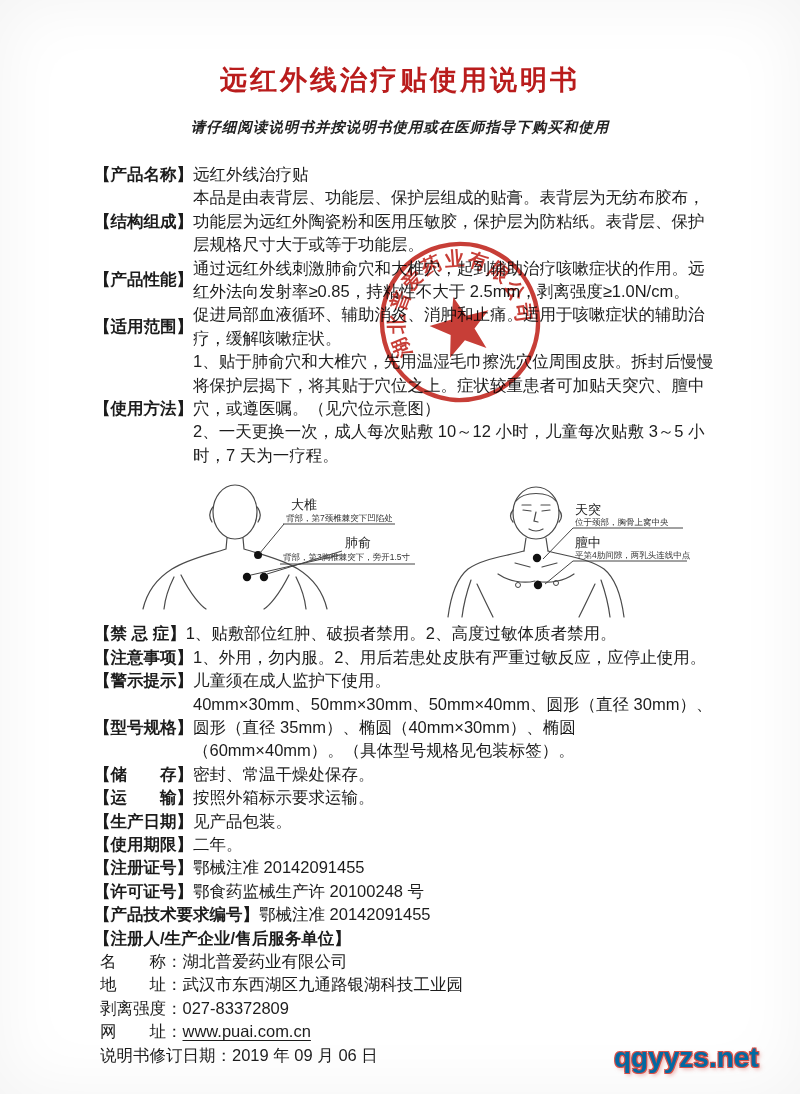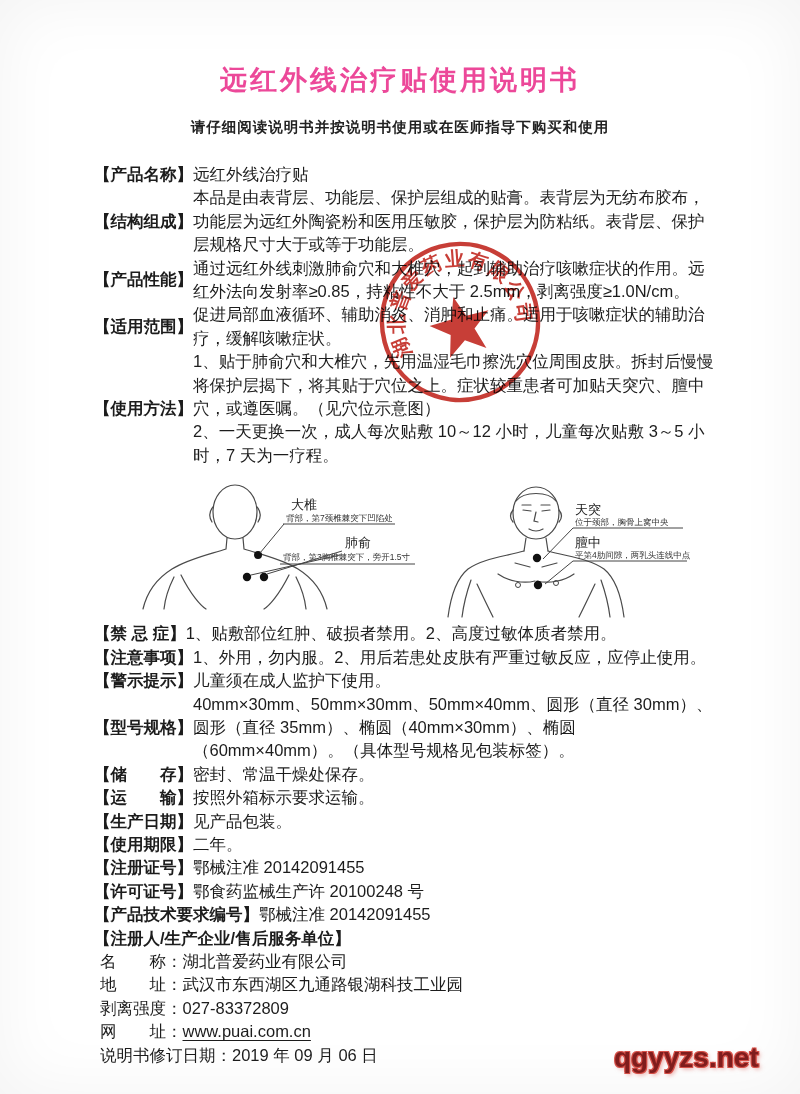--- a/index.html
+++ b/index.html
@@ -2,22 +2,22 @@
 <html><head>
 <meta charset="utf-8">
 <style>
   html,body{margin:0;padding:0;background:#e8e8e8;}
   .page{
     position:relative;width:800px;height:1094px;background:#ffffff;
     font-family:"Liberation Sans","DejaVu Sans",sans-serif;color:#1c1c1c;
     overflow:hidden;margin:0 auto;
     box-shadow:inset 0 0 70px rgba(0,0,0,.05);
   }
-  .title{padding-top:62px;text-align:center;font-size:27px;font-weight:bold;letter-spacing:3px;color:#ec4899;}
-  .subtitle{margin-top:20px;text-align:center;font-size:14.5px;font-weight:bold;letter-spacing:1px;color:#222;}
+  .title{padding-top:62px;text-align:center;font-size:27px;font-weight:bold;letter-spacing:3px;color:#b91c1c;}
+  .subtitle{margin-top:20px;text-align:center;font-size:14.5px;font-weight:bold;letter-spacing:1px;color:#222;font-style:italic;}
   .content{margin:26px 86px 0 94px;font-size:16.5px;line-height:23.4px;}
   .sec{display:flex;align-items:center;}
   .sec-label{flex:0 0 auto;font-weight:bold;white-space:pre;}
   .sec-body{flex:1 1 auto;}
   .para2{margin-top:0;}
   .diagram{margin:6px 0 4px -4px;}
   .diagram svg{display:block;}
   .fig-line{stroke:#4a4a4a;stroke-width:1.2;fill:none;stroke-linecap:round;}
   .lead-line{stroke:#444;stroke-width:1;fill:none;}
   .acu-name{font-size:13px;fill:#222;}
@@ -28,21 +28,21 @@
   .crow{display:flex;}
   .crow-label{white-space:pre;text-align:center;}
   .url{text-decoration:underline;text-underline-offset:3px;}
   .stamp{position:absolute;left:355px;top:227px;width:210px;height:200px;mix-blend-mode:multiply;opacity:.88;pointer-events:none;}
   .stamp-ink{fill:#c0231b;}
   .stamp-ring{fill:none;stroke:#c0231b;stroke-width:4.5;}
   .stamp-text{font-size:19.5px;font-weight:bold;letter-spacing:2px;fill:#c0231b;}
   .watermark{
     position:absolute;left:614px;top:1042px;
     font-size:28px;font-weight:bold;letter-spacing:0;
-    color:#7f1d1d;
+    color:#0369a1;
     text-shadow:1px 1px 0 #d65048,-1px -1px 0 #d65048,1px -1px 0 #d65048,-1px 1px 0 #d65048,2px 2px 4px rgba(214,80,72,.55);
   }
 </style>
 </head>
 <body>
 
 <div class="page">
 
   <div class="title">远红外线治疗贴使用说明书</div>
   <div class="subtitle">请仔细阅读说明书并按说明书使用或在医师指导下购买和使用</div>

